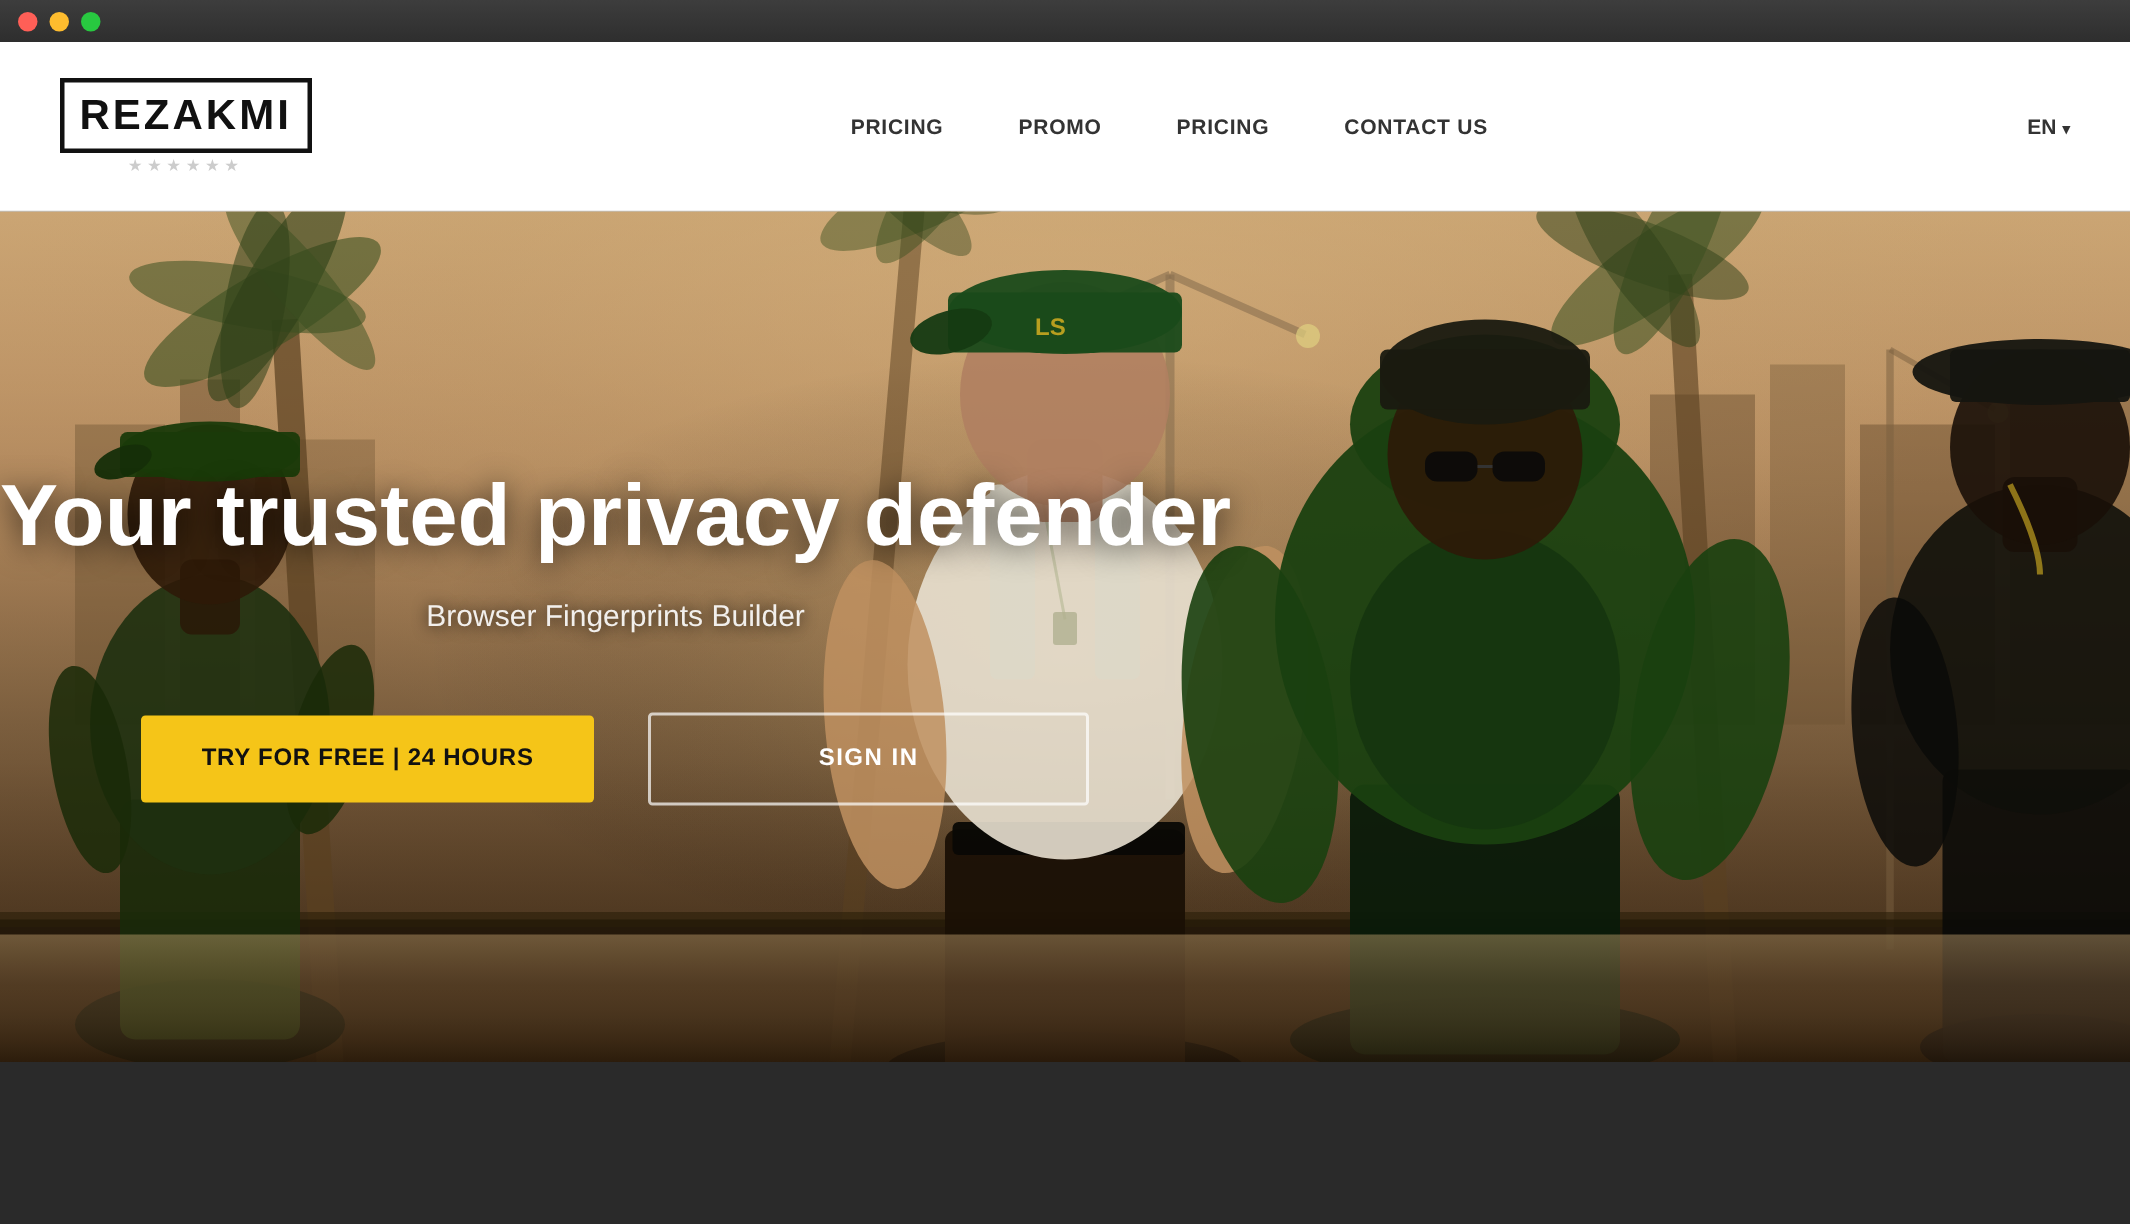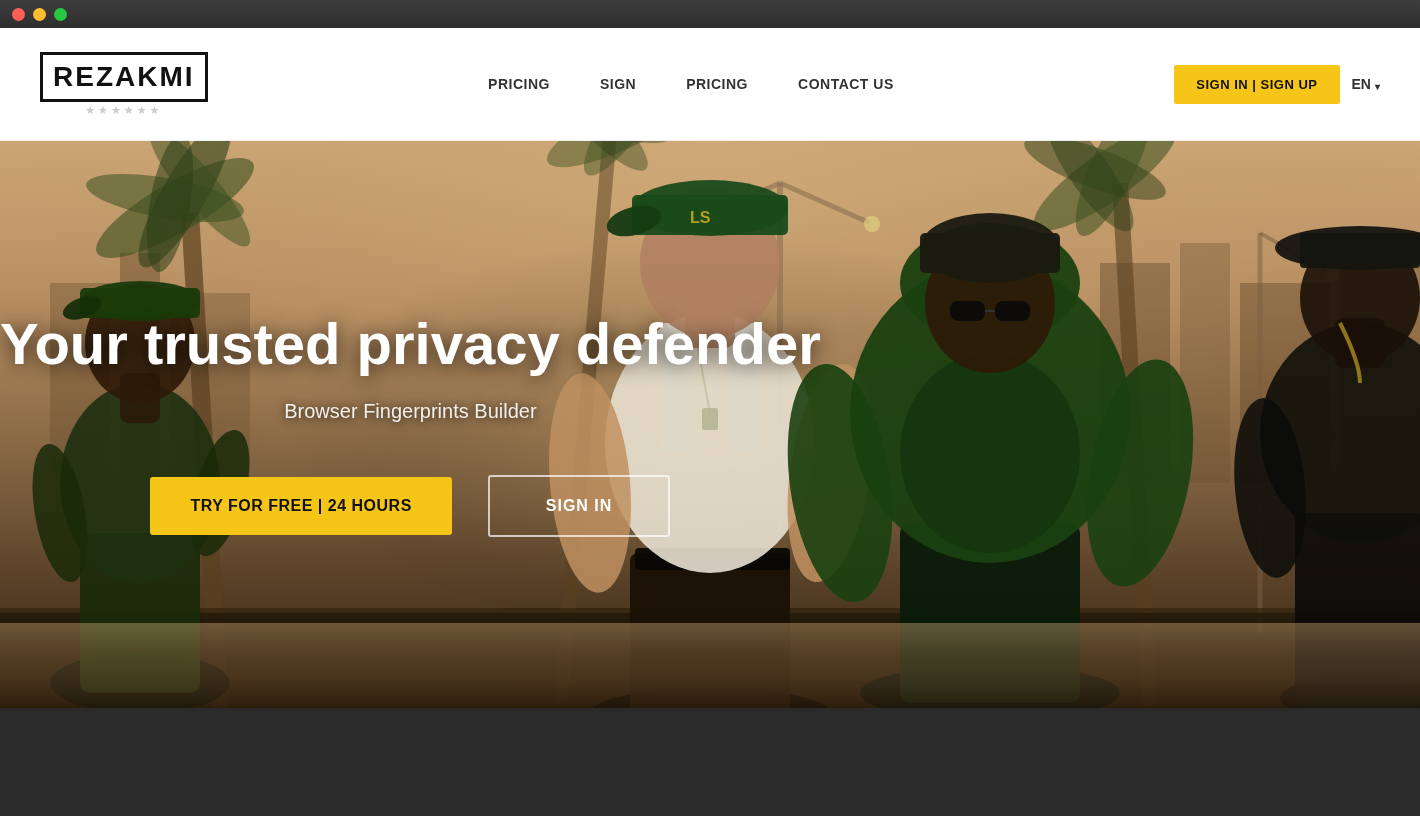--- a/index.html
+++ b/index.html
@@ -189,21 +189,21 @@
       letter-spacing: 0.5px;
       cursor: pointer;
       border-radius: 3px;
       text-transform: uppercase;
     }
 
     .btn-signin-hero {
       background: transparent;
       color: #fff;
       border: 2px solid rgba(255,255,255,0.7);
-      padding: 20px 56px;
+      padding: 20px 112px;
       font-size: 16px;
       font-weight: 600;
       letter-spacing: 1px;
       cursor: pointer;
       border-radius: 3px;
       text-transform: uppercase;
     }
 
     
     .city-bg {
@@ -245,27 +245,26 @@
   <nav class="navbar">
     <div class="logo-container">
       <div class="logo-box">
         <span class="logo-text">REZAKMI</span>
       </div>
       <span class="logo-stars">★★★★★★</span>
     </div>
 
     <div class="nav-links">
       <a class="nav-link">PRICING</a>
-      <a class="nav-link">SIGN</a>
+      <a class="nav-link">PROMO</a>
       <a class="nav-link">PRICING</a>
       <a class="nav-link">CONTACT US</a>
     </div>
 
     <div class="nav-actions">
-      <button class="btn-signin">SIGN IN | SIGN UP</button>
       <div class="lang-selector">
         <span>EN</span>
         <span class="chevron-down">▾</span>
       </div>
     </div>
   </nav>
 
   <section class="hero">
 
     <div class="hero-bg"></div>

